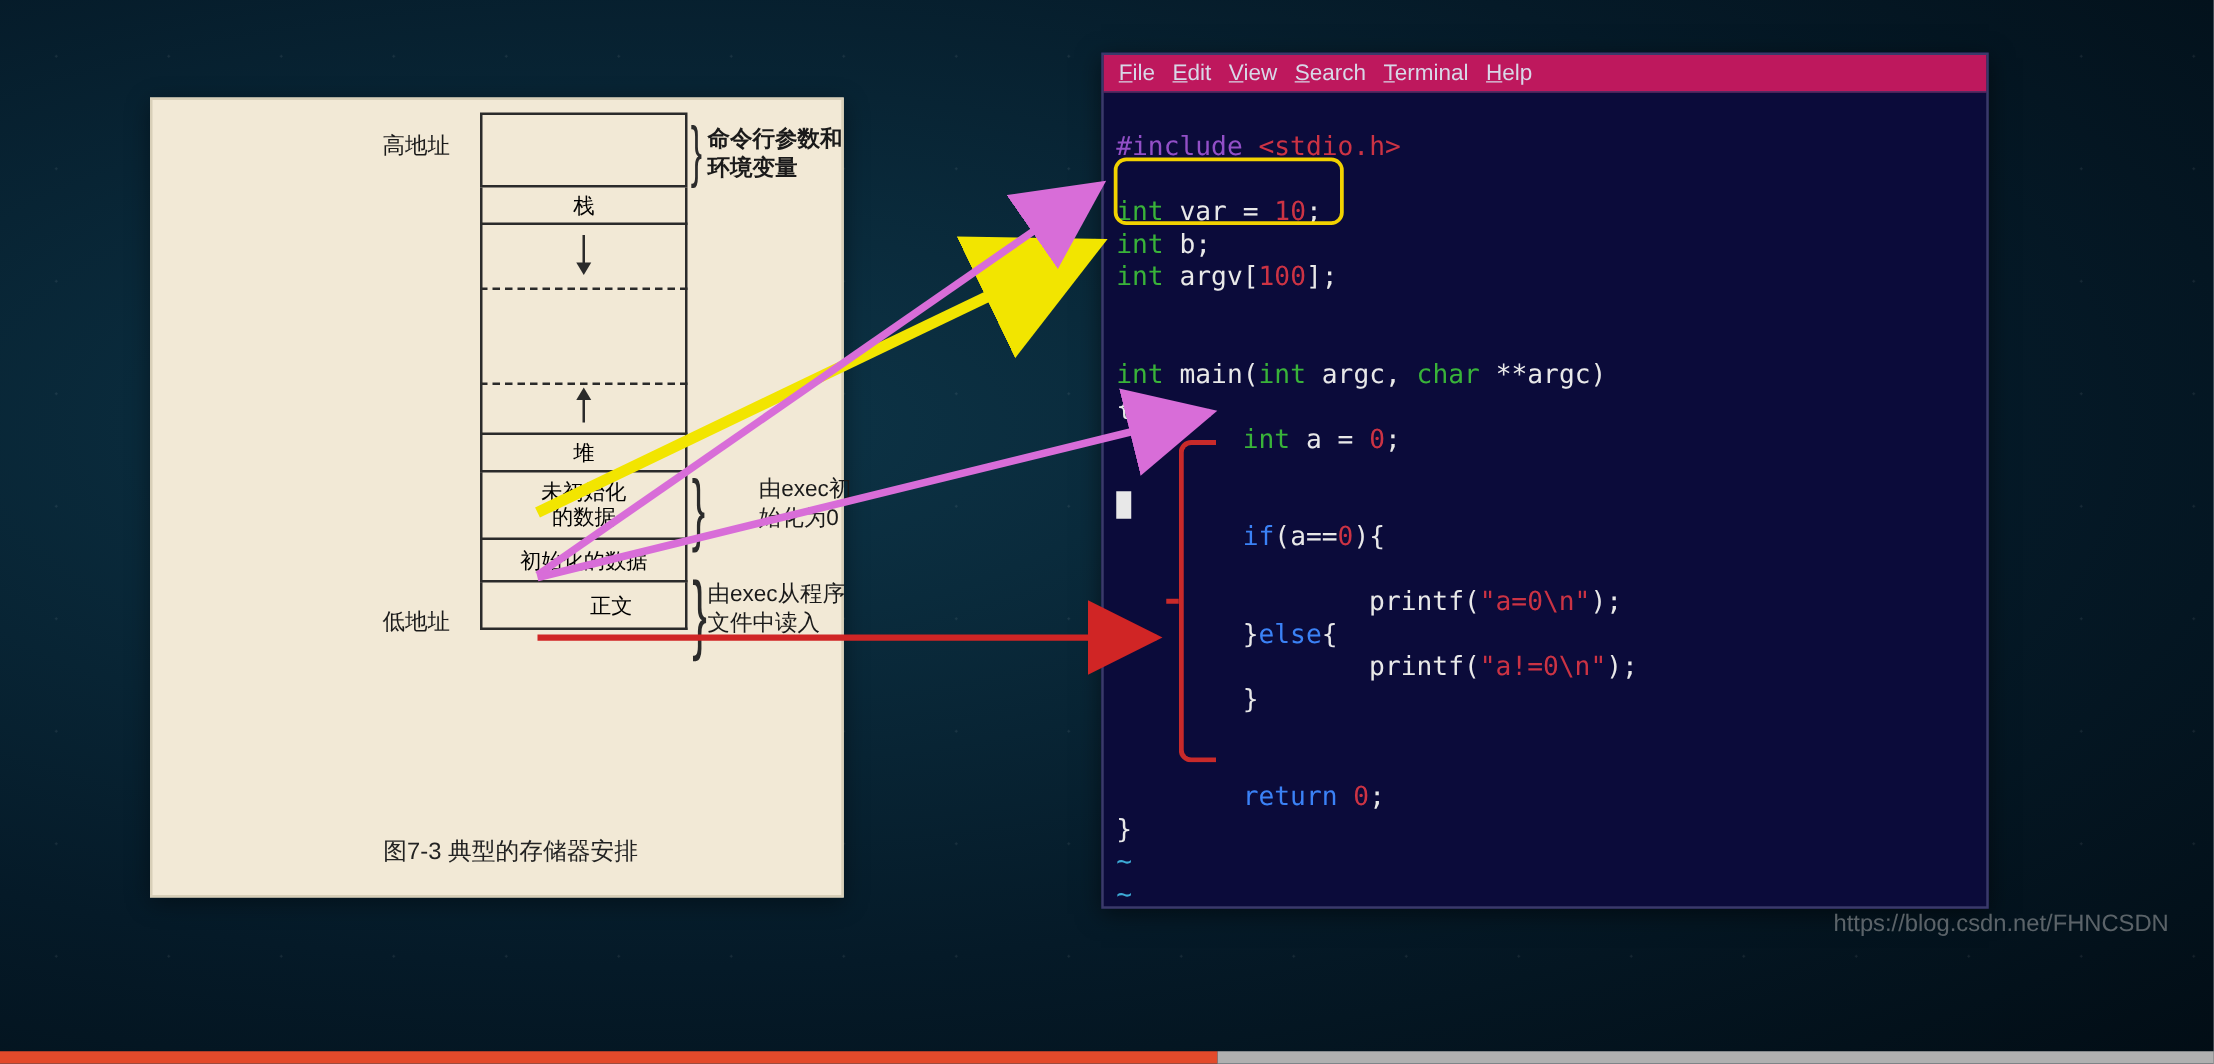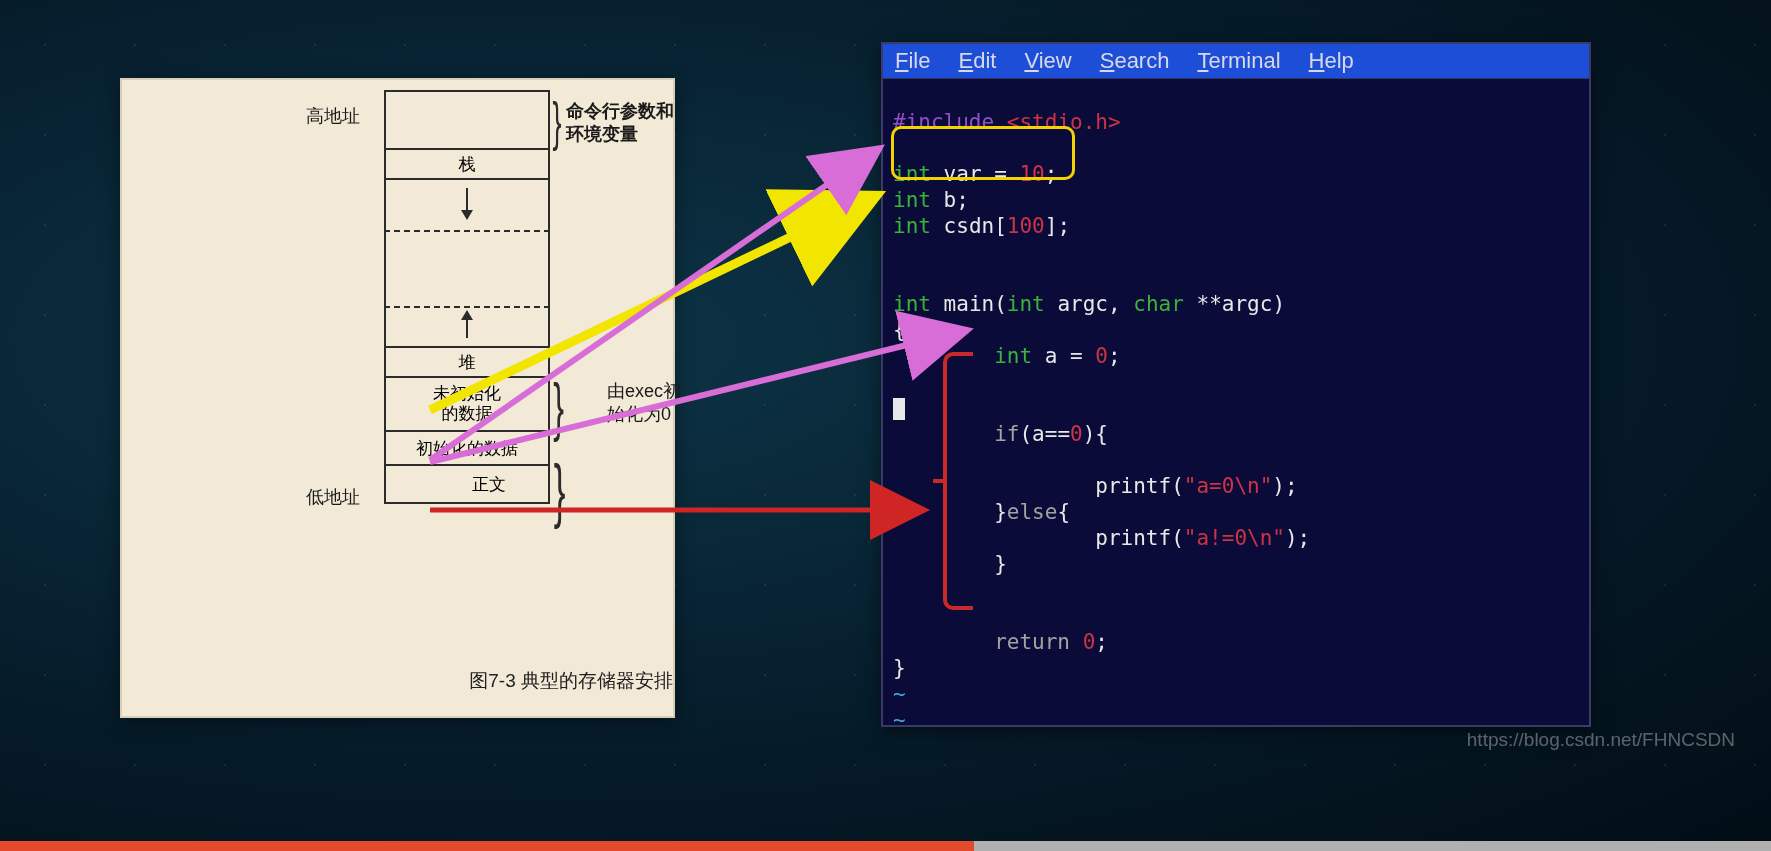--- a/index.html
+++ b/index.html
@@ -89,21 +89,21 @@
   }
   .lbl-high { left: 184px; top: 24px; }
   .lbl-low  { left: 184px; top: 405px; }
   .lbl-args { left: 444px; top: 20px; width:120px; line-height:1.3;font-weight:bold; }
   .lbl-exec0{ left: 444px; top: 300px; width:140px; line-height:1.3;margin-left:41px; }
   .lbl-execf{ left: 444px; top: 384px; width:160px; line-height:1.3; }
   .caption  {
     position:absolute;
     left:0; right:0;
     bottom: 22px;
-    text-align:right;
+    text-align:center;
     font-size: 19px;
     color:#222;
     margin-left:22px;
   }
   .brace {
     position:absolute;
     font-size:54px;
     color:#2b2b2b;
     transform:scaleX(.5);
   }
@@ -116,45 +116,45 @@
     position: absolute;
     right: 180px;
     top: 42px;
     width: 710px;
     height: 685px;
     background: #0b0b3a;
     border: 2px solid #3a3a6a;
     box-shadow: 0 4px 18px rgba(0,0,0,.5);
   }
   .menubar {
-    background: #1d4ed8;
+    background: #be185d;
     padding: 4px 12px;
-    font-size: 22px;
+    font-size: 18px;
     color: #d8d8e8;
     display:flex;
-    gap: 28px;
+    gap: 14px;
     border-bottom:1px solid #333366;
   }
   .menubar span { cursor:default; }
   .menubar span::first-letter { text-decoration: underline; }
   .code {
     font-family: "DejaVu Sans Mono", monospace;
     font-size: 21px;
     line-height: 26px;
     padding: 6px 10px 10px;
     white-space: pre;
     color:#e8e8e8;
     margin-top:24px;
   }
   .c-pp   { color:#924fc7; }
   .c-inc  { color:#cc3344; }
   .c-num  { color:#cc3344; }
   .c-str  { color:#cc3344; }
   .c-type { color:#39b339; }
-  .c-flow { color:#a3a3a3; }
+  .c-flow { color:#3b82f6; }
   .c-tilde{ color:#3dabd6; }
   .cursor-block { display:inline-block; width:12px; height:22px; background:#e8e8e8; vertical-align:middle; }
 
   .box-yellow {
     position:absolute;
     left: 8px;
     top: 82px;
     width: 184px;
     height: 54px;
     border: 3px solid #f2d200;
@@ -240,38 +240,40 @@
 的数据</div>
     <div class="diag-row r-data">初始化的数据</div>
     <div class="diag-row r-text">正文</div>
   </div>
 
   <div class="brace brace2">}</div>
   <div class="side-label lbl-exec0" style="white-space:pre-line;">由exec初
 始化为0</div>
 
   <div class="brace brace3">}</div>
+  <div class="side-label lbl-execf" style="white-space:pre-line;">由exec从程序
+文件中读入</div>
 
   <div class="caption">图7-3  典型的存储器安排</div>
 </div>
 
 <div class="editor">
   <div class="menubar">
     <span>File</span>
     <span>Edit</span>
     <span>View</span>
     <span>Search</span>
     <span>Terminal</span>
     <span>Help</span>
   </div>
   <div class="code"><span class="c-pp">#include</span> <span class="c-inc">&lt;stdio.h&gt;</span>
 
 <span class="c-type">int</span> <span>var</span> = <span class="c-num">10</span>;
 <span class="c-type">int</span> <span>b</span>;
-<span class="c-type">int</span> <span>csdn</span>[<span class="c-num">100</span>];
+<span class="c-type">int</span> <span>argv</span>[<span class="c-num">100</span>];
 
 
 <span class="c-type">int</span> <span>main</span>(<span class="c-type">int</span> <span>argc</span>, <span class="c-type">char</span> <span>**argc</span>)
 {
         <span class="c-type">int</span> <span>a</span> = <span class="c-num">0</span>;
 
 <span class="cursor-block"></span>
         <span class="c-flow">if</span>(<span>a==</span><span class="c-num">0</span>){
 
                 <span>printf</span>(<span class="c-str">"a=0\n"</span>);

